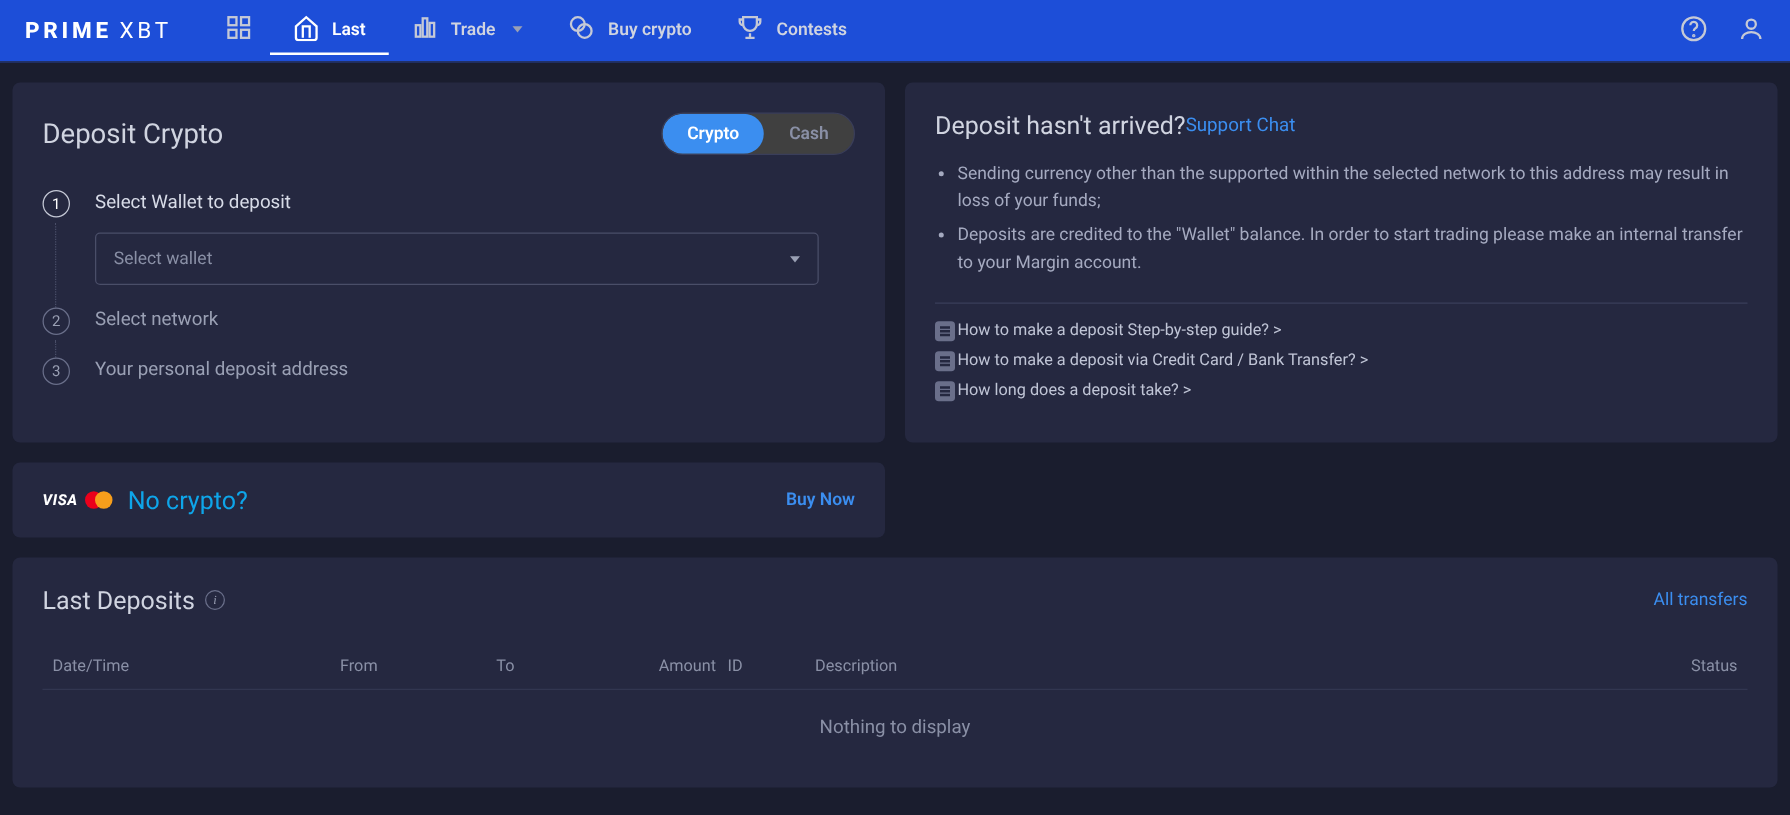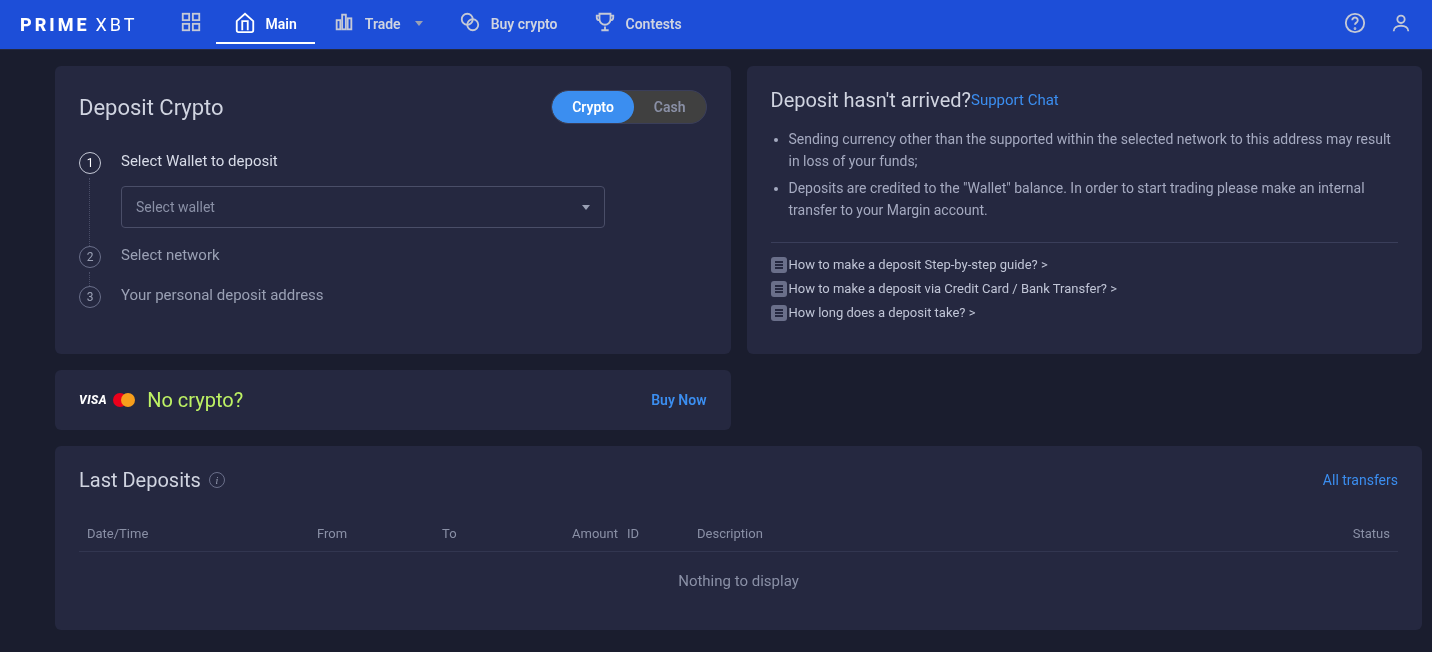--- a/index.html
+++ b/index.html
@@ -72,21 +72,20 @@
   gap: 24px;
 }
 .header-right svg { width: 22px; height: 22px; }
 
 .content {
   padding: 16px 10px;
   display: grid;
   grid-template-columns: 1fr 1fr;
   grid-template-rows: auto auto auto;
   gap: 16px;
-  margin-left: 45px;
 }
 .card {
   background: #252840;
   border-radius: 6px;
 }
 .deposit-card { padding: 24px 24px 28px; }
 .deposit-head {
   display: flex;
   align-items: center;
   justify-content: space-between;
@@ -148,34 +147,34 @@
 .select-box {
   margin-top: 16px;
   border: 1px solid #4a4e68;
   border-radius: 4px;
   padding: 12px 14px;
   display: flex;
   align-items: center;
   justify-content: space-between;
   color: #8a90a6;
   cursor: pointer;
-  width: 484px;
+  width: 579px;
 }
 .no-crypto-card {
   padding: 18px 24px;
   display: flex;
   align-items: center;
 }
 .card-logos { display: flex; align-items: flex-end; gap: 6px; margin-right: 12px; }
 .visa { font-weight: 800; font-style: italic; color: #fff; font-size: 12px; letter-spacing: 0.5px; }
 .mc { display: flex; }
 .mc .c1, .mc .c2 { width: 14px; height: 14px; border-radius: 50%; }
 .mc .c1 { background: #eb001b; }
 .mc .c2 { background: #f79e1b; margin-left: -6px; }
-.no-crypto-text { font-size: 20px; color: #bef264; }
+.no-crypto-text { font-size: 20px; color: #0ea5e9; }
 .buy-now { margin-left: auto; color: #3b8ef0; font-weight: 600; cursor: pointer; }
 .info-card { padding: 22px 24px; }
 .info-head {
   display: flex; justify-content: flex-start; align-items: center;
   margin-bottom: 16px;
 }
 .info-title { font-size: 20px; color: #d0d4e0; }
 .support-link { color: #3b8ef0; font-size: 15px; cursor: pointer; }
 .info-list { list-style: disc; padding-left: 18px; color: #a5aac0; line-height: 1.6; font-size: 14px; }
 .info-list li { margin-bottom: 4px; }
@@ -233,21 +232,21 @@
           </svg>
       </span>
     </div>
     <div class="nav-item active">
       <span>
         <svg viewBox="0 0 24 24" fill="none" stroke="#fff" stroke-width="2">
             <path d="M3 11l9-8 9 8v10a2 2 0 0 1-2 2H5a2 2 0 0 1-2-2z"></path>
             <path d="M9 21V11h6v10"></path>
           </svg>
       </span>
-      <span>Main</span>
+      <span>Last</span>
     </div>
     <div class="nav-item">
       <span>
         <svg viewBox="0 0 24 24" fill="none" stroke="#c5c9d6" stroke-width="2">
             <rect x="4" y="10" width="4" height="10"></rect>
             <rect x="10" y="4" width="4" height="16"></rect>
             <rect x="16" y="8" width="4" height="12"></rect>
           </svg>
       </span>
       <span>Trade</span>

